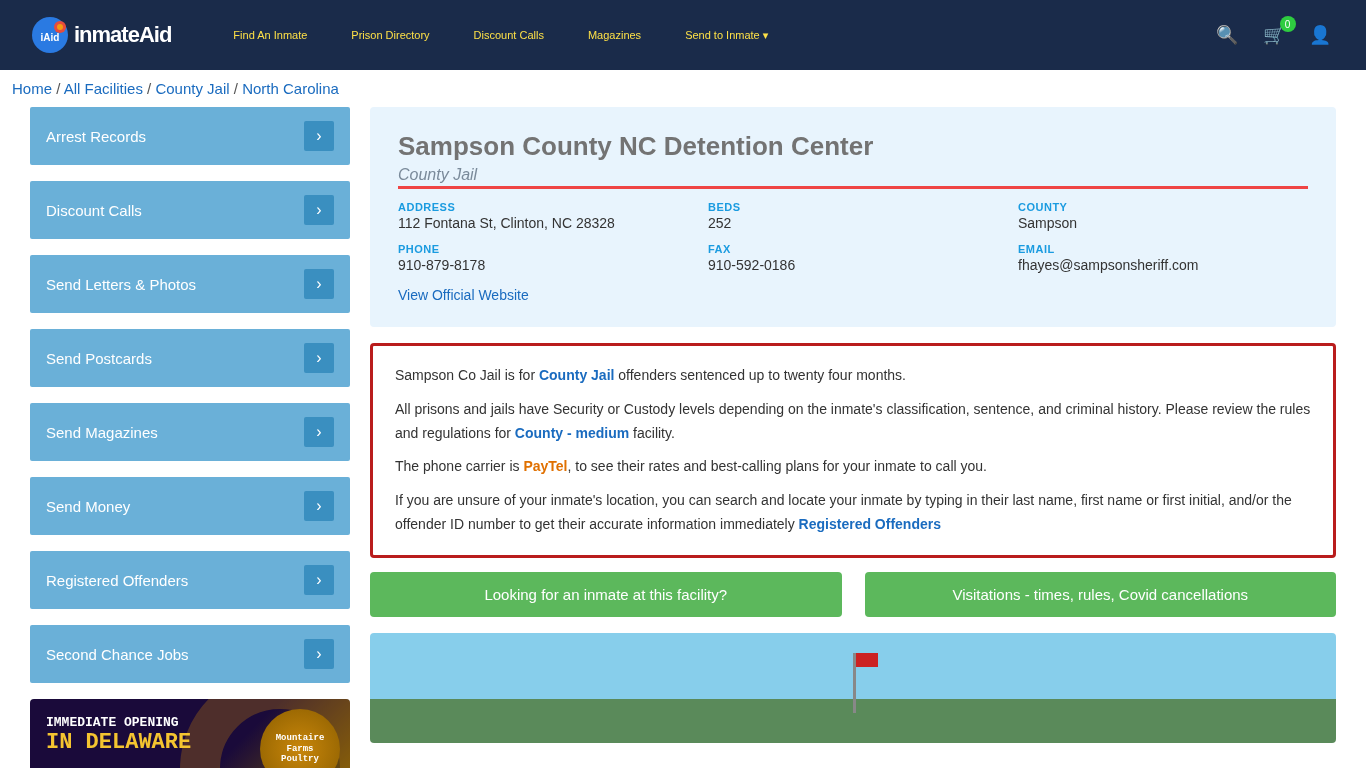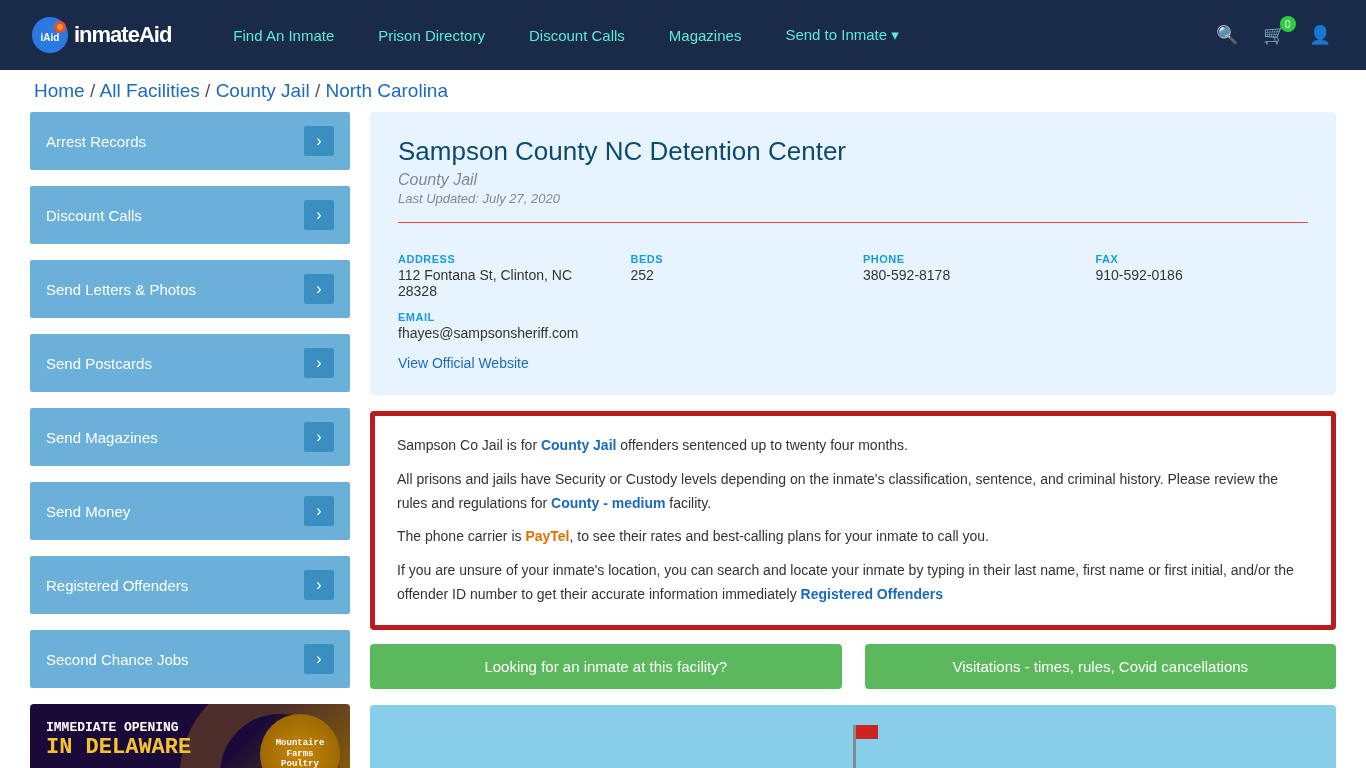--- a/index.html
+++ b/index.html
@@ -28,23 +28,23 @@
       width: 40px;
       height: 40px;
       margin-right: 4px;
     }
     .nav {
       display: flex;
       align-items: center;
       flex: 1;
     }
     .nav-item {
-      color: #5eead4;
+      color: #fde047;
       text-decoration: none;
-      font-size: 15px;
+      font-size: 11px;
       padding: 0 22px;
       height: 54px;
       display: flex;
       align-items: center;
       cursor: pointer;
       white-space: nowrap;
     }
     .nav-icons {
       display: flex;
       align-items: center;
@@ -70,22 +70,22 @@
       width: 16px;
       height: 16px;
       font-size: 10px;
       display: flex;
       align-items: center;
       justify-content: center;
     }
 
     
     .breadcrumb {
-      padding: 10px 34px;
-      font-size: 19px;
+      padding: 10px 12px;
+      font-size: 15px;
     }
     .breadcrumb a { color: #1a6bbf; text-decoration: none; }
     .breadcrumb span { color: #555; }
 
     
     .main-content {
       display: flex;
       padding: 0 30px 20px;
       gap: 20px;
     }
@@ -193,43 +193,43 @@
       flex: 1;
     }
     .facility-card {
       background: #e8f4fd;
       border-radius: 4px;
       padding: 24px 28px;
       margin-bottom: 16px;
     }
     .facility-name {
       font-size: 26px;
-      font-weight: normal;
-      color: #0c4a6e;
+      font-weight: bold;
+      color: #737373;
       margin-bottom: 4px;
     }
     .facility-type {
       color: #7a8a9a;
       font-size: 16px;
       font-style: italic;
       margin-bottom: 2px;
     }
     .facility-updated {
       color: #7a8a9a;
       font-size: 13px;
       font-style: italic;
       margin-bottom: 16px;
     }
 
     .info-grid {
       display: grid;
-      grid-template-columns: 1fr 1fr 1fr 1fr;
+      grid-template-columns: 1fr 1fr 1fr;
       gap: 12px 20px;
-      border-top: 1px solid #ef4444;
-      padding-top: 30px;
+      border-top: 3px solid #ef4444;
+      padding-top: 12px;
       margin-bottom: 14px;
     }
     .info-cell {}
     .info-label {
       color: #1a9be0;
       font-size: 11px;
       font-weight: bold;
       text-transform: uppercase;
       letter-spacing: 0.5px;
       margin-bottom: 2px;
@@ -240,21 +240,21 @@
     }
 
     .official-link {
       color: #1a6bbf;
       text-decoration: none;
       font-size: 14px;
     }
 
     .description {
       background: #fff;
-      border: 5px solid #b91c1c;
+      border: 3px solid #b91c1c;
       border-radius: 4px;
       padding: 18px 22px;
       margin-bottom: 14px;
       line-height: 1.7;
       font-size: 14px;
       color: #333;
     }
     .description p { margin-bottom: 10px; }
     .description p:last-child { margin-bottom: 0; }
     .link-blue { color: #1a6bbf; text-decoration: none; font-weight: bold; }
@@ -397,34 +397,37 @@
         <span class="ad-logo-text">Mountaire<br>Farms<br>Poultry</span>
       </div>
     </div>
   </aside>
 
   <div class="content">
 
     <div class="facility-card">
       <h1 class="facility-name">Sampson County NC Detention Center</h1>
       <div class="facility-type">County Jail</div>
-      <div class="facility-updated">Last Updated: July 27, 2020</div>
 
       <div class="info-grid">
         <div class="info-cell">
           <div class="info-label">ADDRESS</div>
           <div class="info-value">112 Fontana St, Clinton, NC 28328</div>
         </div>
         <div class="info-cell">
           <div class="info-label">BEDS</div>
           <div class="info-value">252</div>
         </div>
         <div class="info-cell">
+          <div class="info-label">COUNTY</div>
+          <div class="info-value">Sampson</div>
+        </div>
+        <div class="info-cell">
           <div class="info-label">PHONE</div>
-          <div class="info-value">380-592-8178</div>
+          <div class="info-value">910-879-8178</div>
         </div>
         <div class="info-cell">
           <div class="info-label">FAX</div>
           <div class="info-value">910-592-0186</div>
         </div>
         <div class="info-cell">
           <div class="info-label">EMAIL</div>
           <div class="info-value">fhayes@sampsonsheriff.com</div>
         </div>
       </div>

